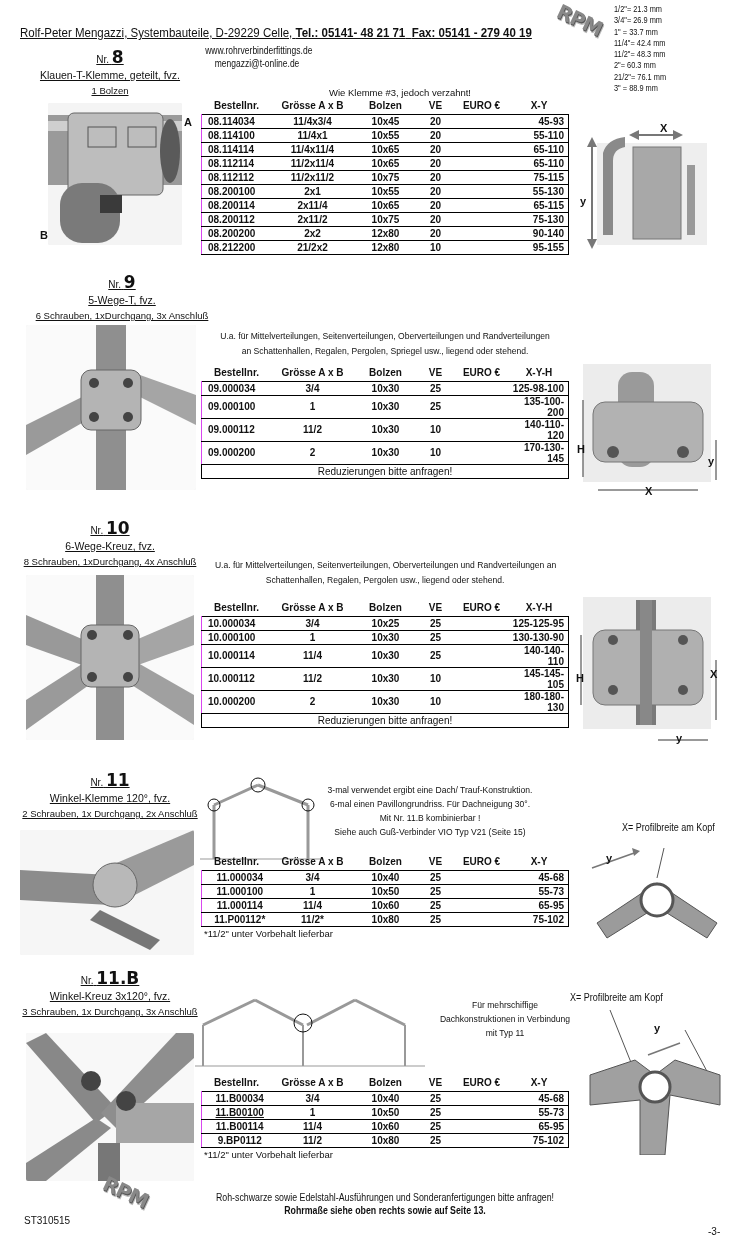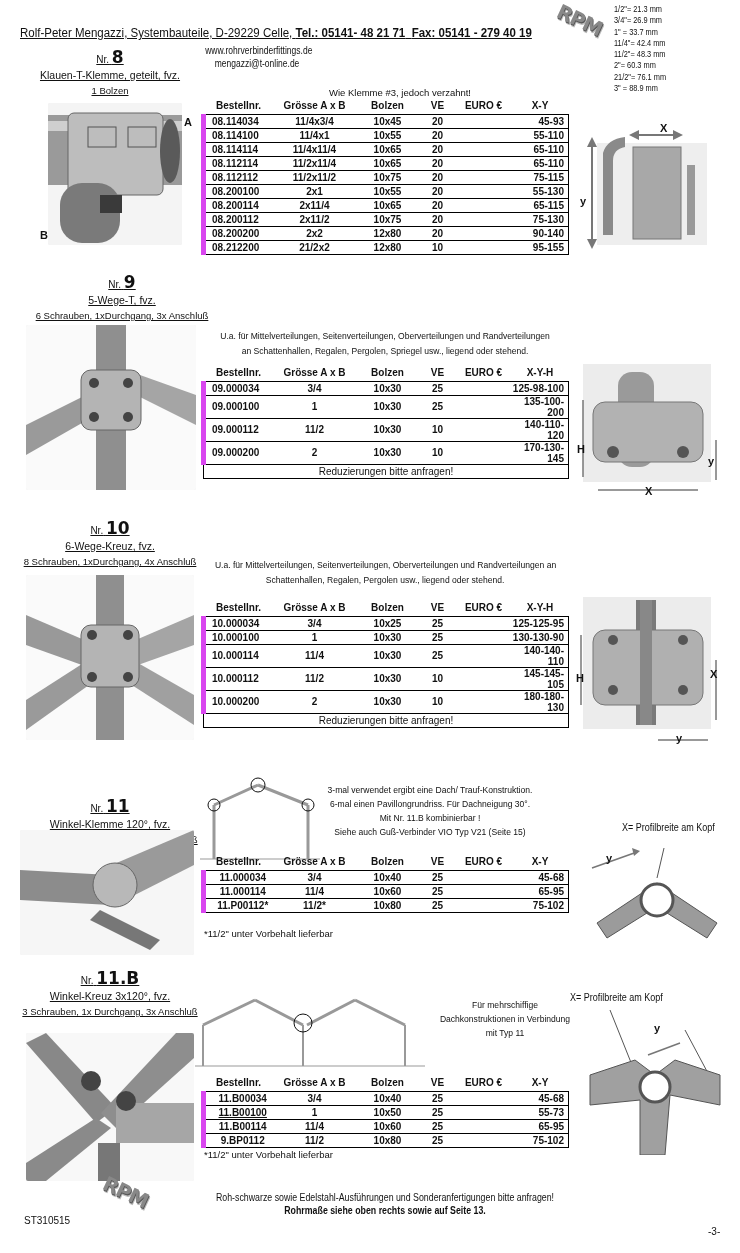--- a/index.html
+++ b/index.html
@@ -15,21 +15,21 @@
   .web { font-size: 10px; text-align: center; }
   .sec-title { text-align: center; width: 180px; }
   .sec-title .nr { font-size: 10px; text-decoration: underline; }
   .sec-title .nr b { font-size: 17px; font-family: "DejaVu Sans", sans-serif; }
   .sec-title .nm { font-size: 10.5px; text-decoration: underline; margin-top: 2px; }
   .sec-title .sub { font-size: 9.5px; text-decoration: underline; margin-top: 4px; }
   .note { font-size: 9.5px; text-align: center; line-height: 15px; }
   table.pt { position: absolute; border-collapse: collapse; font-size: 10px; width: 368px; }
   table.pt th { font-weight: bold; text-align: center; height: 17px; padding: 0; }
   table.pt td { border-top: 1px solid #000; border-bottom: 1px solid #000; text-align: center; font-weight: bold; padding: 0; height: 14px; }
-  table.pt td:first-child { border-left: 5px solid #d946ef; text-align: left; padding-left: 6px; }
+  table.pt td:first-child { border-left: 1px solid #d946ef; text-align: left; padding-left: 6px; }
   table.pt td:last-child { border-right: 1px solid #000; font-weight: bold; text-align: right; padding-right: 4px; }
   table.pt td.full { border: 1px solid #000; text-align: center; font-weight: normal; padding: 0; }
   .photo { background: #eee; border-radius: 2px; overflow: hidden; }
   .footnote { font-size: 9.5px; }
   .dim-label { font-size: 11px; font-weight: bold; }
   .footer { font-size: 10px; text-align: center; }
 </style>
 </head>
 <body>
 
@@ -370,21 +370,21 @@
       <circle cx="105" cy="95" r="5" fill="#555"></circle>
     <line x1="3" y1="40" x2="3" y2="110" stroke="#777" stroke-width="1.5"></line>
     <line x1="138" y1="65" x2="138" y2="125" stroke="#777" stroke-width="1.5"></line>
     <line x1="80" y1="145" x2="130" y2="145" stroke="#777" stroke-width="1.5"></line>
   </svg>
 </div>
 <div class="abs dim-label" style="left:576px; top:672px;">H</div>
 <div class="abs dim-label" style="left:710px; top:668px;">X</div>
 <div class="abs dim-label" style="left:676px; top:732px;">y</div>
 
-<div class="abs sec-title" style="left:20px; top:796px;">
+<div class="abs sec-title" style="left:20px; top:770px;">
   <div class="nr"><span>Nr.</span> <b>11</b></div>
   <div class="nm">Winkel-Klemme 120°, fvz.</div>
   <div class="sub">2 Schrauben, 1x Durchgang, 2x Anschluß</div>
 </div>
 <div class="abs" style="left:200px; top:775px; width:120px; height:85px;">
   <svg width="120" height="85" viewBox="0 0 120 85">
     <line x1="14" y1="30" x2="58" y2="10" stroke="#999" stroke-width="3"></line>
     <line x1="58" y1="10" x2="108" y2="30" stroke="#999" stroke-width="3"></line>
     <line x1="14" y1="30" x2="14" y2="84" stroke="#999" stroke-width="3"></line>
     <line x1="108" y1="30" x2="108" y2="84" stroke="#999" stroke-width="3"></line>
@@ -423,20 +423,28 @@
   <tbody>
     <tr>
         <td style="text-align:center;">11.000034</td>
         <td>3/4</td>
         <td>10x40</td>
         <td>25</td>
         <td></td>
         <td>45-68</td>
       </tr>
     <tr>
+        <td style="text-align:center;">11.000100</td>
+        <td>1</td>
+        <td>10x50</td>
+        <td>25</td>
+        <td></td>
+        <td>55-73</td>
+      </tr>
+    <tr>
         <td style="text-align:center;">11.000114</td>
         <td>11/4</td>
         <td>10x60</td>
         <td>25</td>
         <td></td>
         <td>65-95</td>
       </tr>
     <tr>
         <td style="text-align:center;">11.P00112*</td>
         <td>11/2*</td>

